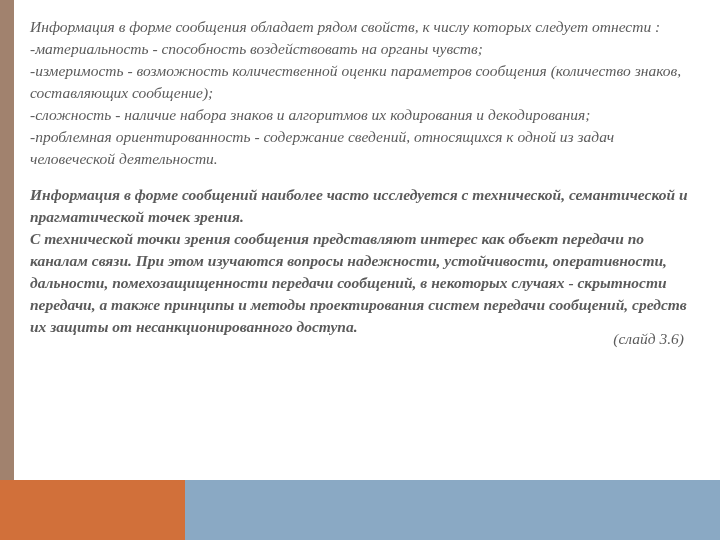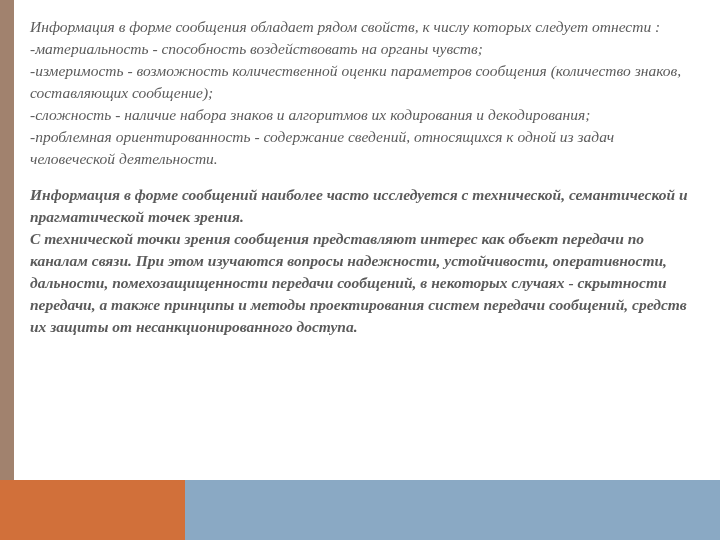--- a/index.html
+++ b/index.html
@@ -93,20 +93,21 @@
   <div class="left-bar"></div>
 
   <div class="content">
     <p class="para first">Информация в форме сообщения обладает рядом свойств, к числу которых следует отнести :
 -материальность - способность воздействовать на органы чувств;
 -измеримость - возможность количественной оценки параметров сообщения (количество знаков, составляющих сообщение);
 -сложность - наличие набора знаков и алгоритмов их кодирования и декодирования;
 -проблемная ориентированность - содержание сведений, относящихся к одной из задач человеческой деятельности.</p>
     <p class="para para-last">Информация в форме сообщений наиболее часто исследуется с технической, семантической и прагматической точек зрения.
 С технической точки зрения сообщения представляют интерес как объект передачи по каналам связи. При этом изучаются вопросы надежности, устойчивости, оперативности, дальности, помехозащищенности передачи сообщений, в некоторых случаях - скрытности передачи, а также принципы и методы проектирования систем передачи сообщений, средств их защиты от несанкционированного доступа.</p>
+    <div class="slide-ref-line">(слайд 3.6)</div>
   </div>
 
   <div class="footer">
     <div class="footer-right"></div>
     <div class="footer-left"></div>
   </div>
 
 </div>
 
 </body></html>

